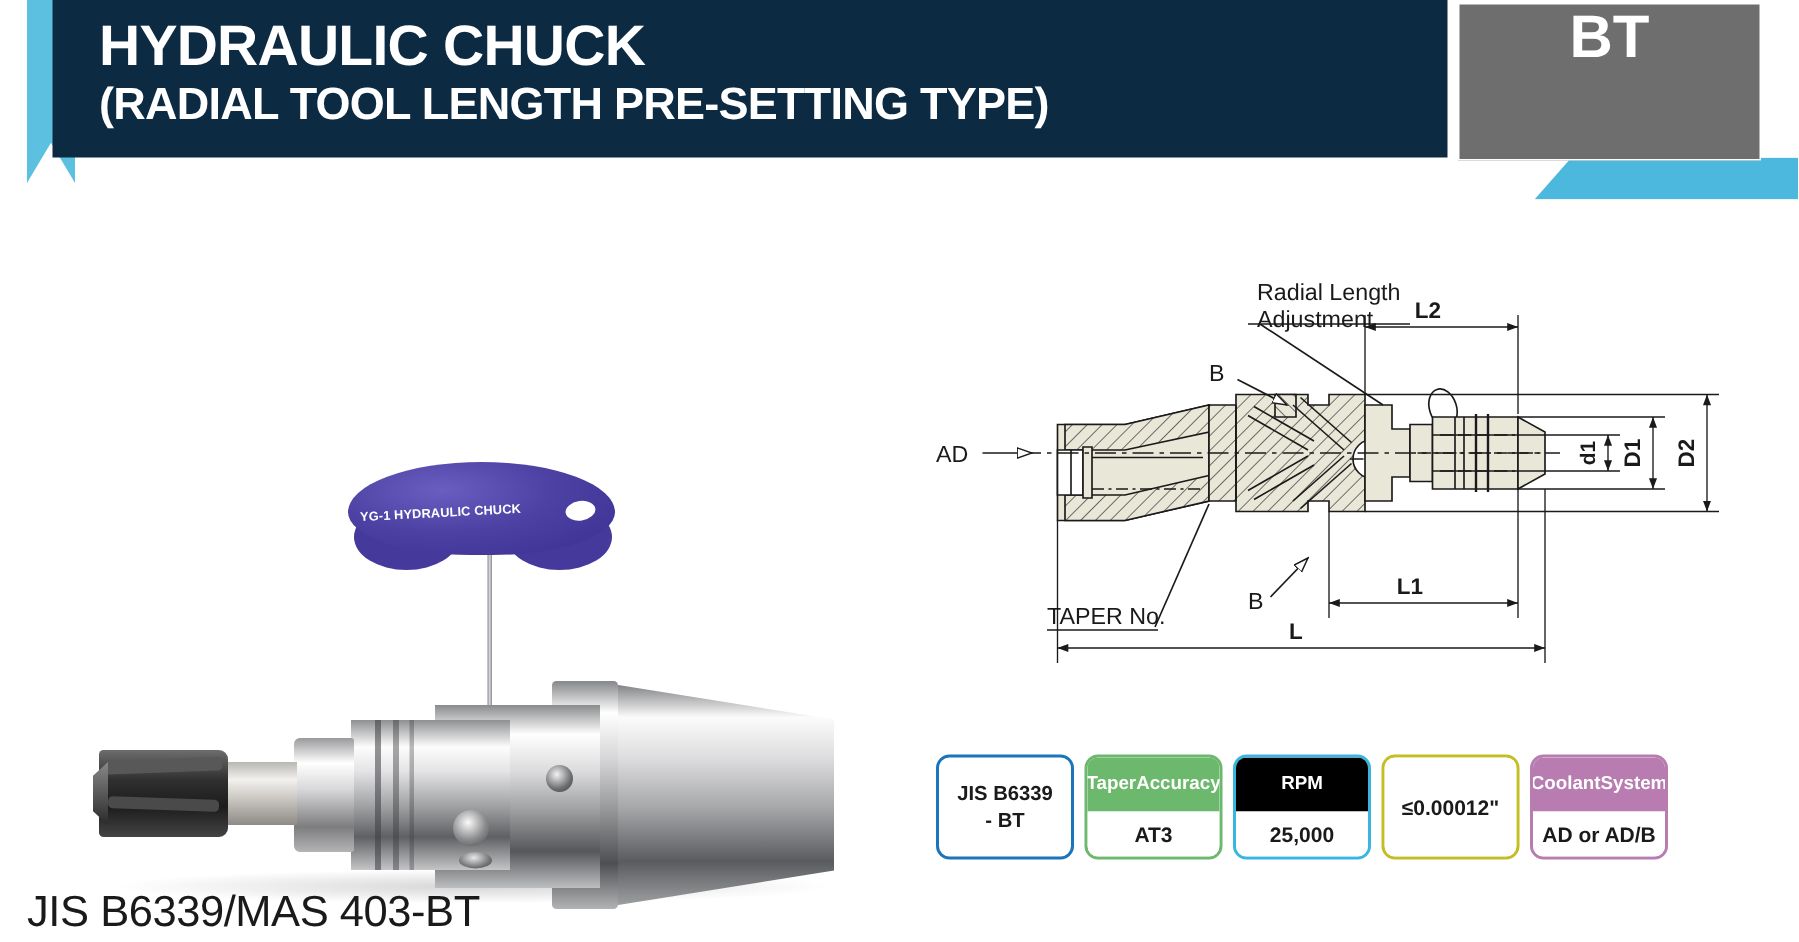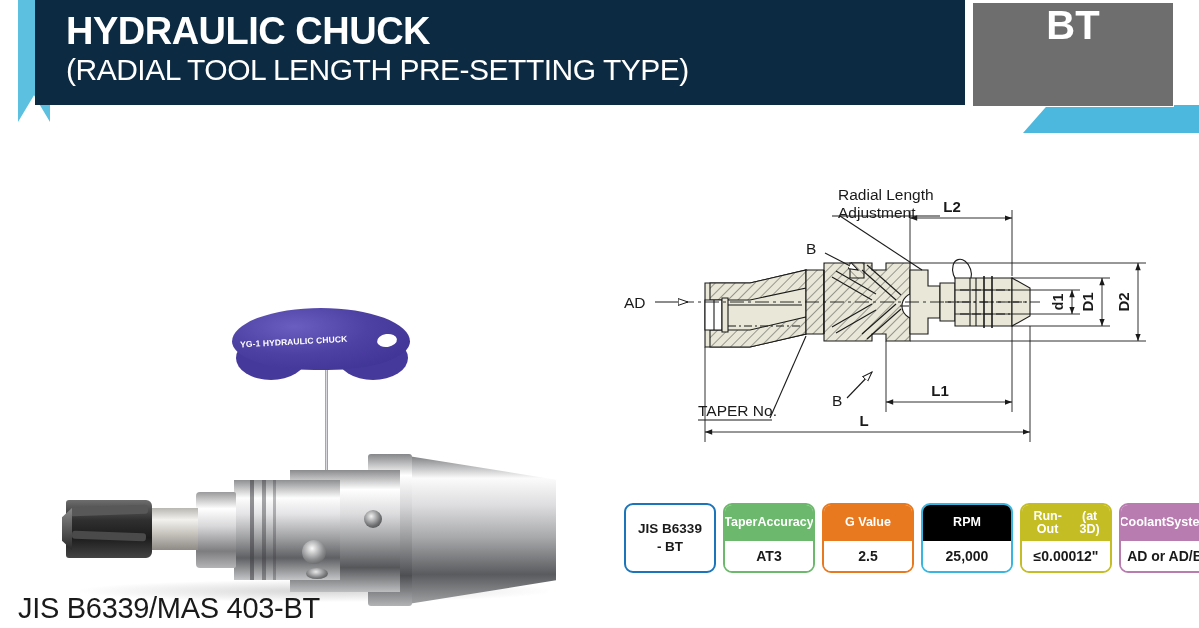--- a/index.html
+++ b/index.html
@@ -27,21 +27,21 @@
     position: absolute; left: 66px; top: 12px;
     color: #ffffff;
     font-size: 38px; font-weight: bold; letter-spacing: -0.5px;
     font-family: "Liberation Sans", sans-serif;
     line-height: 1.02;
     white-space: nowrap;
   }
   .header-sub {
     position: absolute; left: 66px; top: 55px;
     color: #ffffff;
-    font-size: 30px; font-weight: normal; letter-spacing: -0.5px;
+    font-size: 30px; font-weight: bold; letter-spacing: -0.5px;
     line-height: 1.02;
     white-space: nowrap;
   }
 
   .bt-cyan-band {
     position: absolute; left: 1023px; top: 105px; width: 176px; height: 28px;
     background: #4cb8dd;
     clip-path: polygon(14% 0, 100% 0, 100% 100%, 0 100%);
   }
   .bt-box {
@@ -394,37 +394,27 @@
           <div>- BT</div>
         </div>
       </div>
       <div class="badge" style="border: 2.5px solid rgb(108, 184, 108);">
         <div class="badge-head" style="background: rgb(108, 184, 108);">
           <div>Taper</div>
           <div>Accuracy</div>
         </div>
         <div class="badge-val">AT3</div>
       </div>
-      <div class="badge" style="border: 2.5px solid rgb(232, 121, 31);">
-        <div class="badge-head" style="background: rgb(232, 121, 31);">
-          <div>G Value</div>
-        </div>
-        <div class="badge-val">2.5</div>
-      </div>
       <div class="badge" style="border: 2.5px solid rgb(56, 182, 223);">
         <div class="badge-head" style="background: #000000;">
           <div>RPM</div>
         </div>
         <div class="badge-val">25,000</div>
       </div>
       <div class="badge" style="border: 2.5px solid rgb(196, 189, 36);">
-        <div class="badge-head" style="background: rgb(196, 189, 36);">
-          <div>Run-Out</div>
-          <div>(at 3D)</div>
-        </div>
         <div class="badge-val">≤0.00012"</div>
       </div>
       <div class="badge" style="border: 2.5px solid rgb(184, 124, 176);">
         <div class="badge-head" style="background: rgb(184, 124, 176);">
           <div>Coolant</div>
           <div>System</div>
         </div>
         <div class="badge-val">AD or AD/B</div>
       </div>
     </div>

